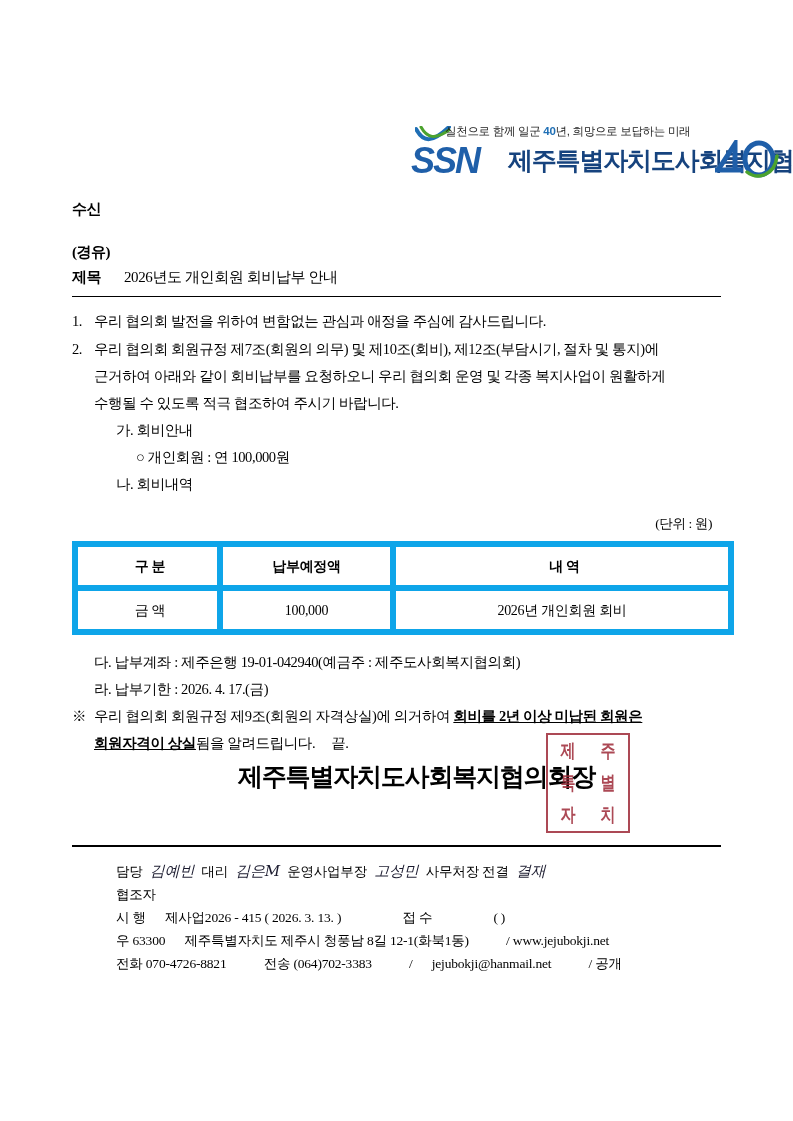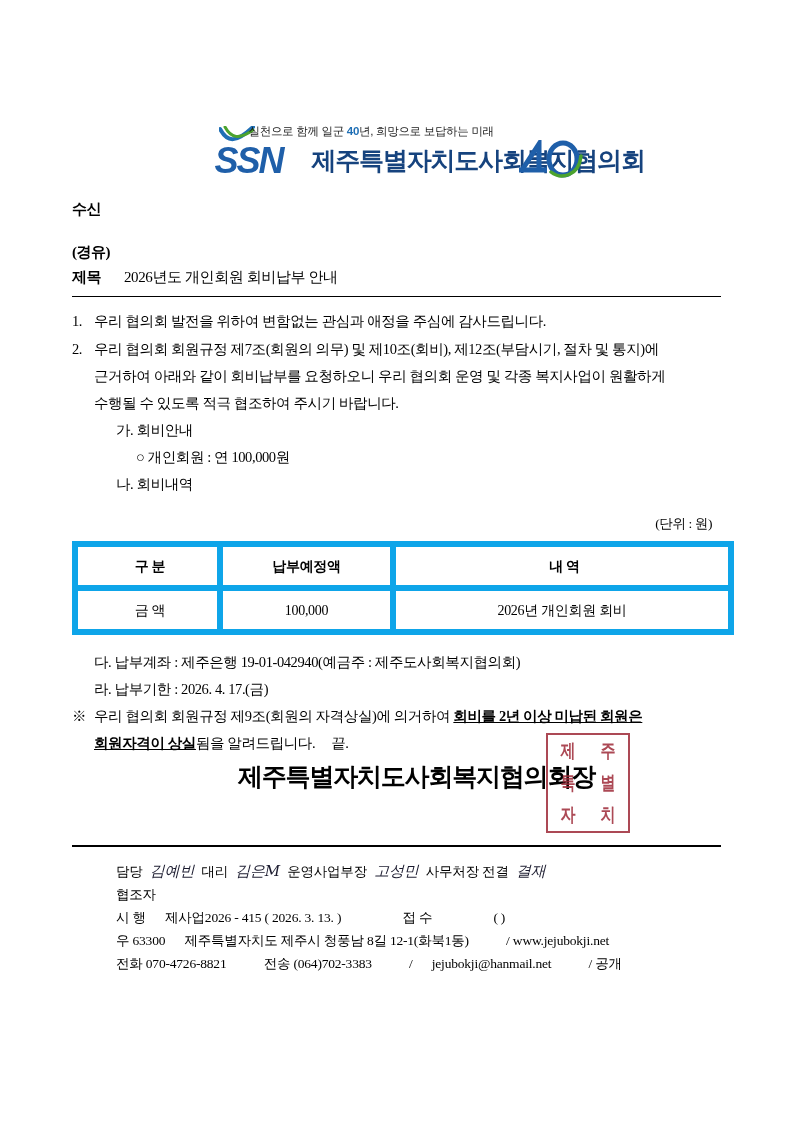--- a/index.html
+++ b/index.html
@@ -24,21 +24,21 @@
     padding: 0 72px;
   }
 
   
   .logo-block {
     position: absolute;
     left: 0; right: 0;
     top: 118px;
     height: 72px;
     display: flex;
-    justify-content: center;
+    justify-content: flex-end;
     align-items: flex-end;
   }
   .logo-inner {
     position: relative;
     width: 400px;
     height: 70px;
   }
   .logo-tagline {
     position: absolute;
     left: 52px;

